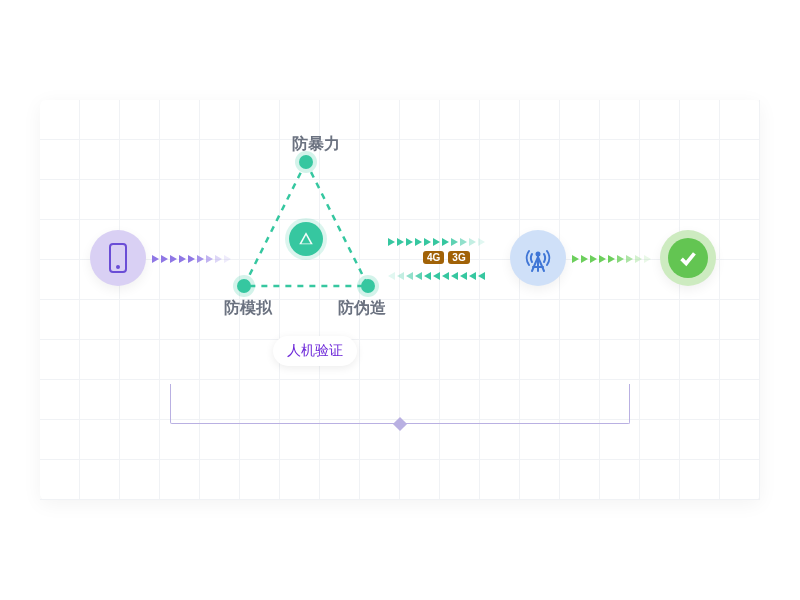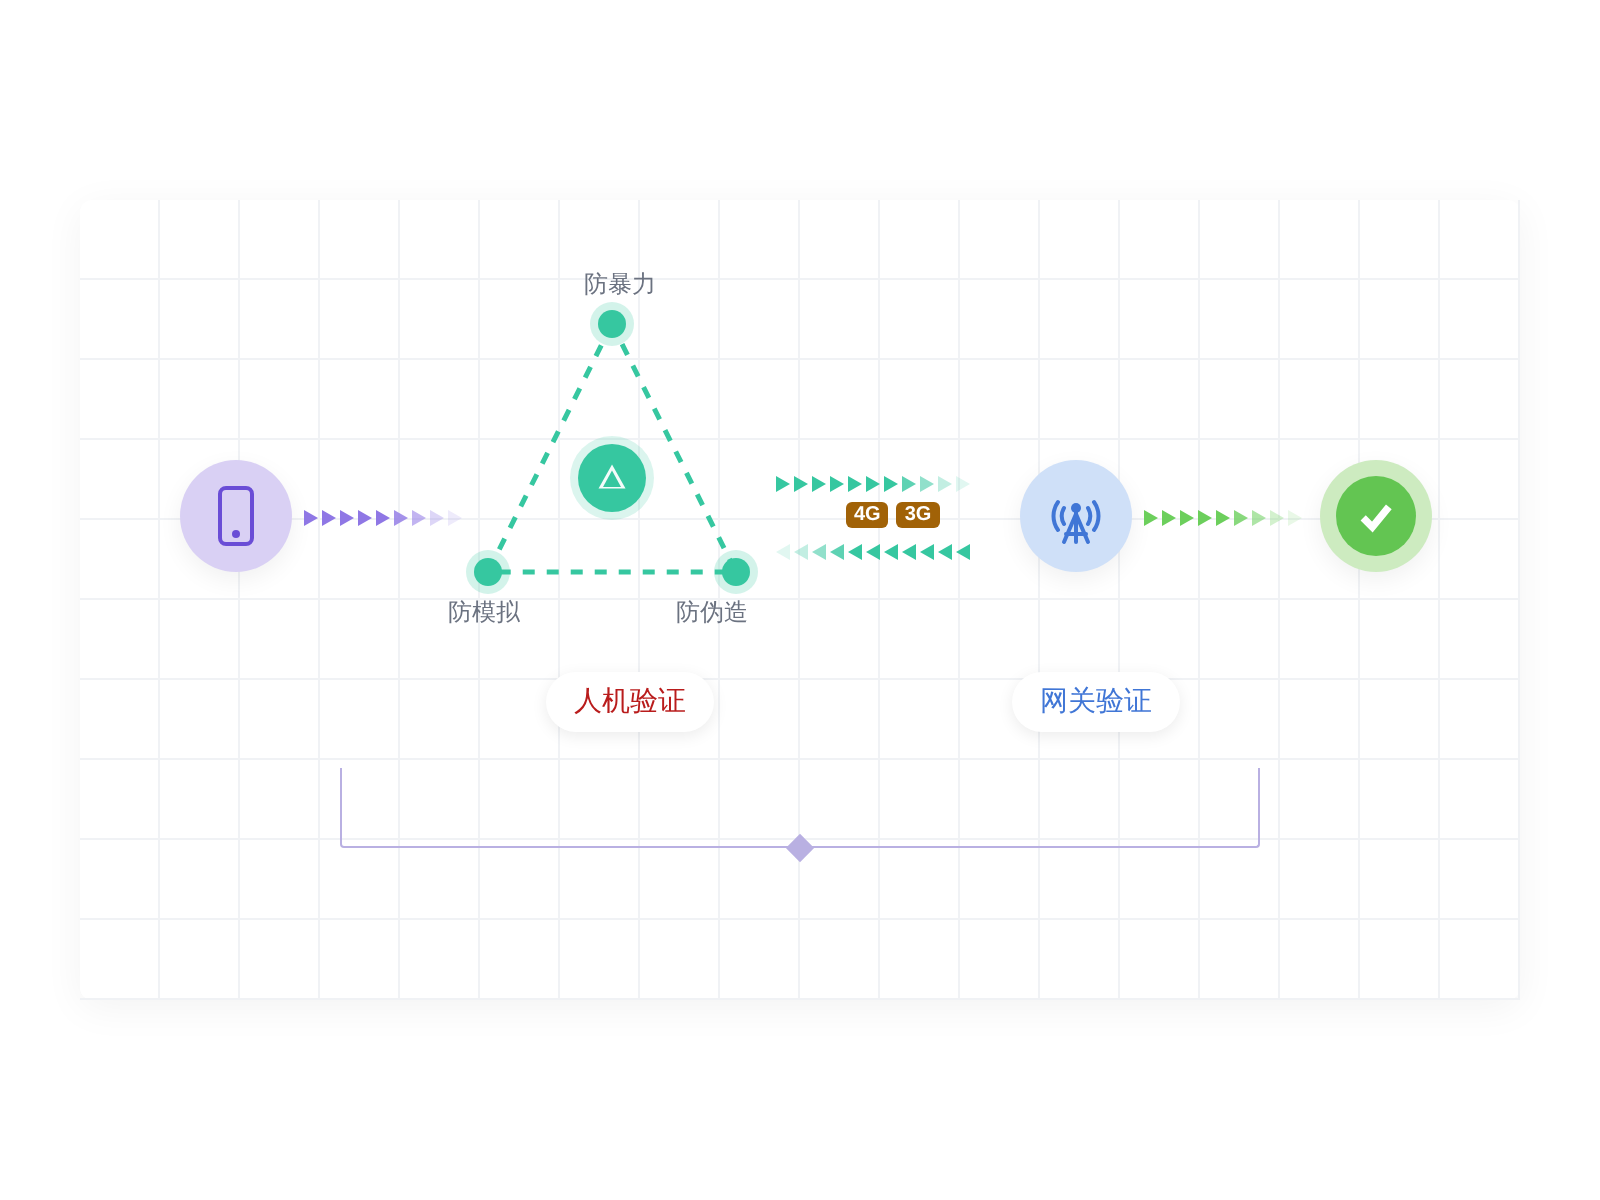--- a/index.html
+++ b/index.html
@@ -92,35 +92,36 @@
     position: absolute;
     width: 34px; height: 34px;
     border-radius: 50%;
     background: #36c7a0;
     left: 63px; top: 74px;
     display:flex; align-items:center; justify-content:center;
     box-shadow: 0 0 0 4px rgba(54,199,160,0.18);
   }
   .tri-label {
     position: absolute;
-    font-size: 12px;
+    font-size: 16px;
     color: #6b7280;
     white-space: nowrap;
+    font-weight: bold;
   }
 
   
   .caption {
     position: absolute;
     font-size: 14px;
     padding: 6px 14px;
     border-radius: 16px;
     box-shadow: 0 2px 8px rgba(0,0,0,0.08);
     background: #fff;
   }
-  .caption.green { color: #b91c1c; }
+  .caption.green { color: #6d28d9; }
   .caption.blue  { color: #4076d6; }
 
   
   .arrows {
     position: absolute;
     height: 12px;
     display: flex;
     align-items: center;
     gap: 2px;
   }
@@ -298,18 +299,17 @@
 
     <div class="node green" style="left:620px; top:130px">
       <div class="check" style="width:40px;height:40px">
         <svg width="22" height="22" viewBox="0 0 24 24">
           <polyline points="5,13 10,18 19,7"></polyline>
         </svg>
       </div>
     </div>
 
     <div class="caption green" style="left:233px; top:236px">人机验证</div>
-    <div class="caption blue" style="left:466px; top:236px">网关验证</div>
 
     <div class="bracket"></div>
 
   </div>
 </div>
 
 </body></html>

